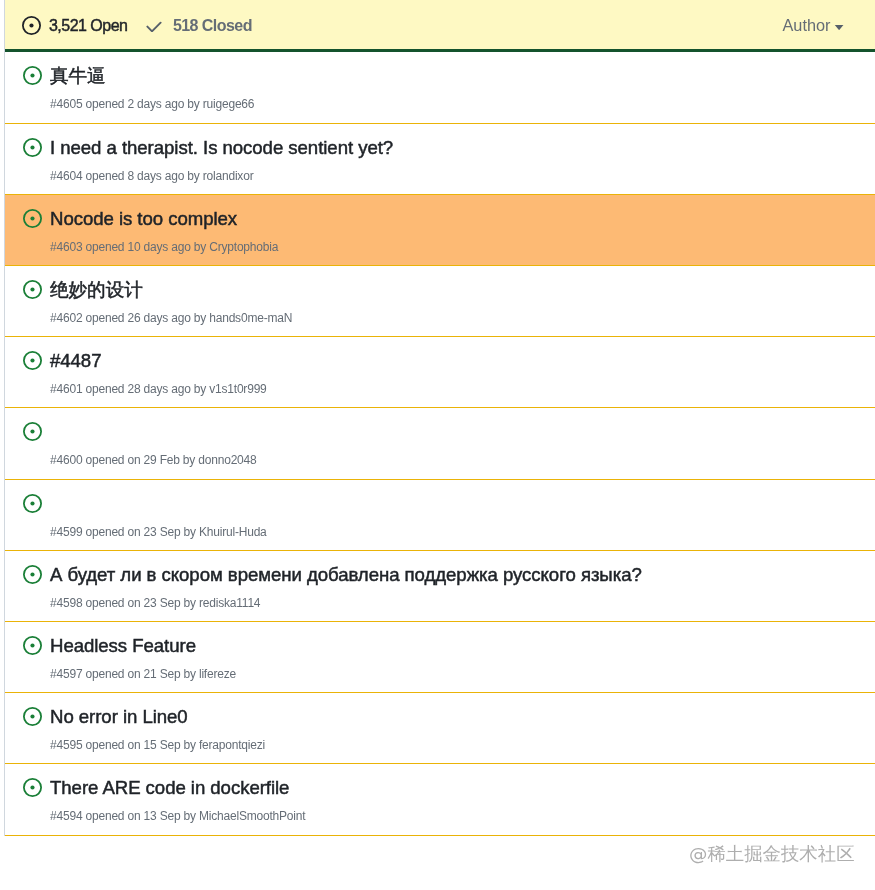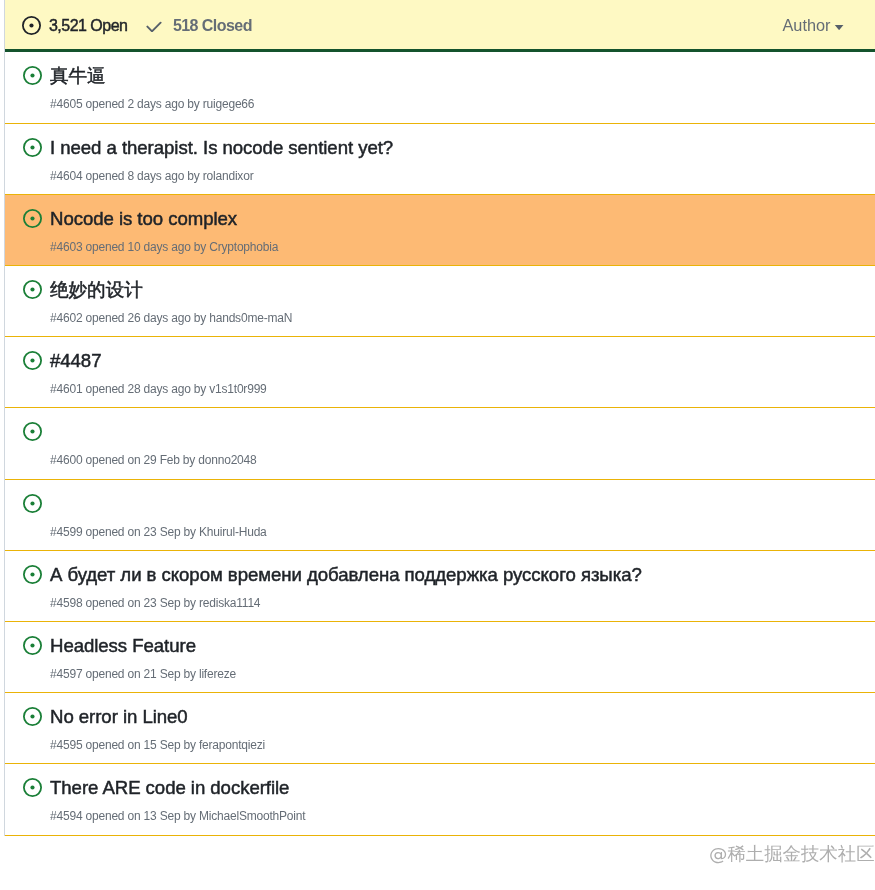--- a/index.html
+++ b/index.html
@@ -60,21 +60,21 @@
     line-height:18px;white-space:nowrap;
   }
   .code-badge{
     position:absolute;left:0px;top:1.2px;width:9.5px;height:22px;
     background:rgba(175,184,193,.2);border-radius:6px;
   }
   .watermark{
     position:absolute;left:689px;top:841px;
     font-size:18.4px;color:#aeaeae;letter-spacing:0px;
     font-family:"DejaVu Sans",sans-serif;
-    white-space:nowrap;pointer-events:none;margin-left:20px;
+    white-space:nowrap;pointer-events:none;
   }
 </style>
 </head>
 <body>
 
 <div class="issues-box">
 
   <div class="list-header">
     <div class="state-filters">
       <a class="state-link open" href="#">

